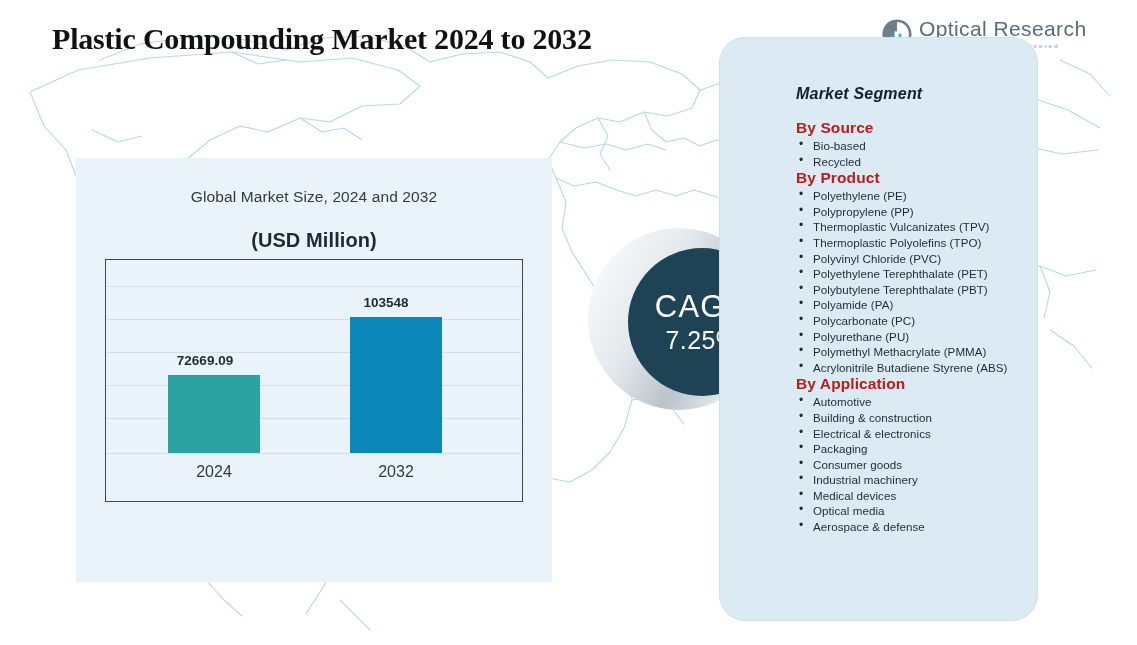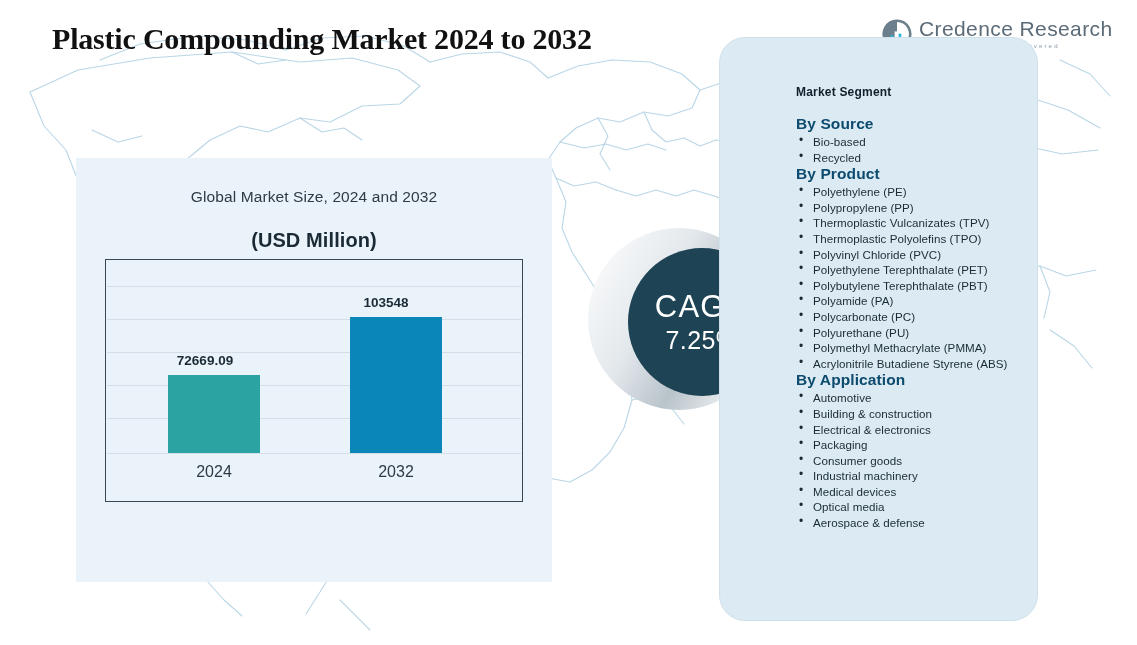--- a/index.html
+++ b/index.html
@@ -86,25 +86,26 @@
   
   #segment-panel{
     position:absolute;left:719px;top:37px;width:319px;height:584px;
     background:#dcebf3;
     border:1px solid #cfe0ea;
     border-radius:26px;
     box-sizing:border-box;
   }
   #segment-inner{position:absolute;left:76px;top:47px;width:250px;}
   #seg-heading{
-    font-size:12px;font-weight:bold;color:#12202b;letter-spacing:0.2px;
+    font-size:16px;font-weight:bold;color:#12202b;letter-spacing:0.2px;
     margin-bottom:16px;
+    font-style:italic;
   }
   .seg-group-title{
-    font-size:15.5px;font-weight:bold;color:#0c4a6e;letter-spacing:0.1px;
+    font-size:15.5px;font-weight:bold;color:#b91c1c;letter-spacing:0.1px;
     margin:0 0 1px 0;
   }
   .seg-list{list-style:none;margin:0 0 0 0;padding:0;}
   .seg-list li{
     position:relative;padding-left:17px;
     font-size:11.6px;color:#1a2b35;line-height:15.6px;
     letter-spacing:0.05px;
   }
   .seg-list li::before{
     content:"\2022";position:absolute;left:3px;top:-1px;
@@ -173,21 +174,21 @@
     <div id="logo-mark">
       <svg viewBox="0 0 30 30" width="30" height="30" aria-hidden="true">
         <path d="M15 1.8 A13.2 13.2 0 1 1 14.9 1.8 Z" fill="none" stroke="#6c7f8c" stroke-width="2.6"></path>
         <path d="M15 1.8 A13.2 13.2 0 0 0 15 28.2 L15 1.8 Z" fill="#6c7f8c"></path>
         <rect x="8.6" y="16.2" width="2.7" height="6.2" fill="#29b6d8"></rect>
         <rect x="12.6" y="12.4" width="2.7" height="10" fill="#ffffff"></rect>
         <rect x="16.6" y="14.6" width="2.7" height="7.8" fill="#29b6d8"></rect>
       </svg>
     </div>
     <div id="logo-text">
-      <div id="logo-name">Credence Research</div>
+      <div id="logo-name">Optical Research</div>
       <div id="logo-tag">Actionable Insights Delivered</div>
     </div>
   </div>
 
   <div id="chart-panel">
     <div id="chart-title">Global Market Size, 2024 and 2032</div>
     <div id="chart-subtitle">(USD Million)</div>
 
     <div id="plot">
       <div class="gridline" style="top:26px;"></div>

